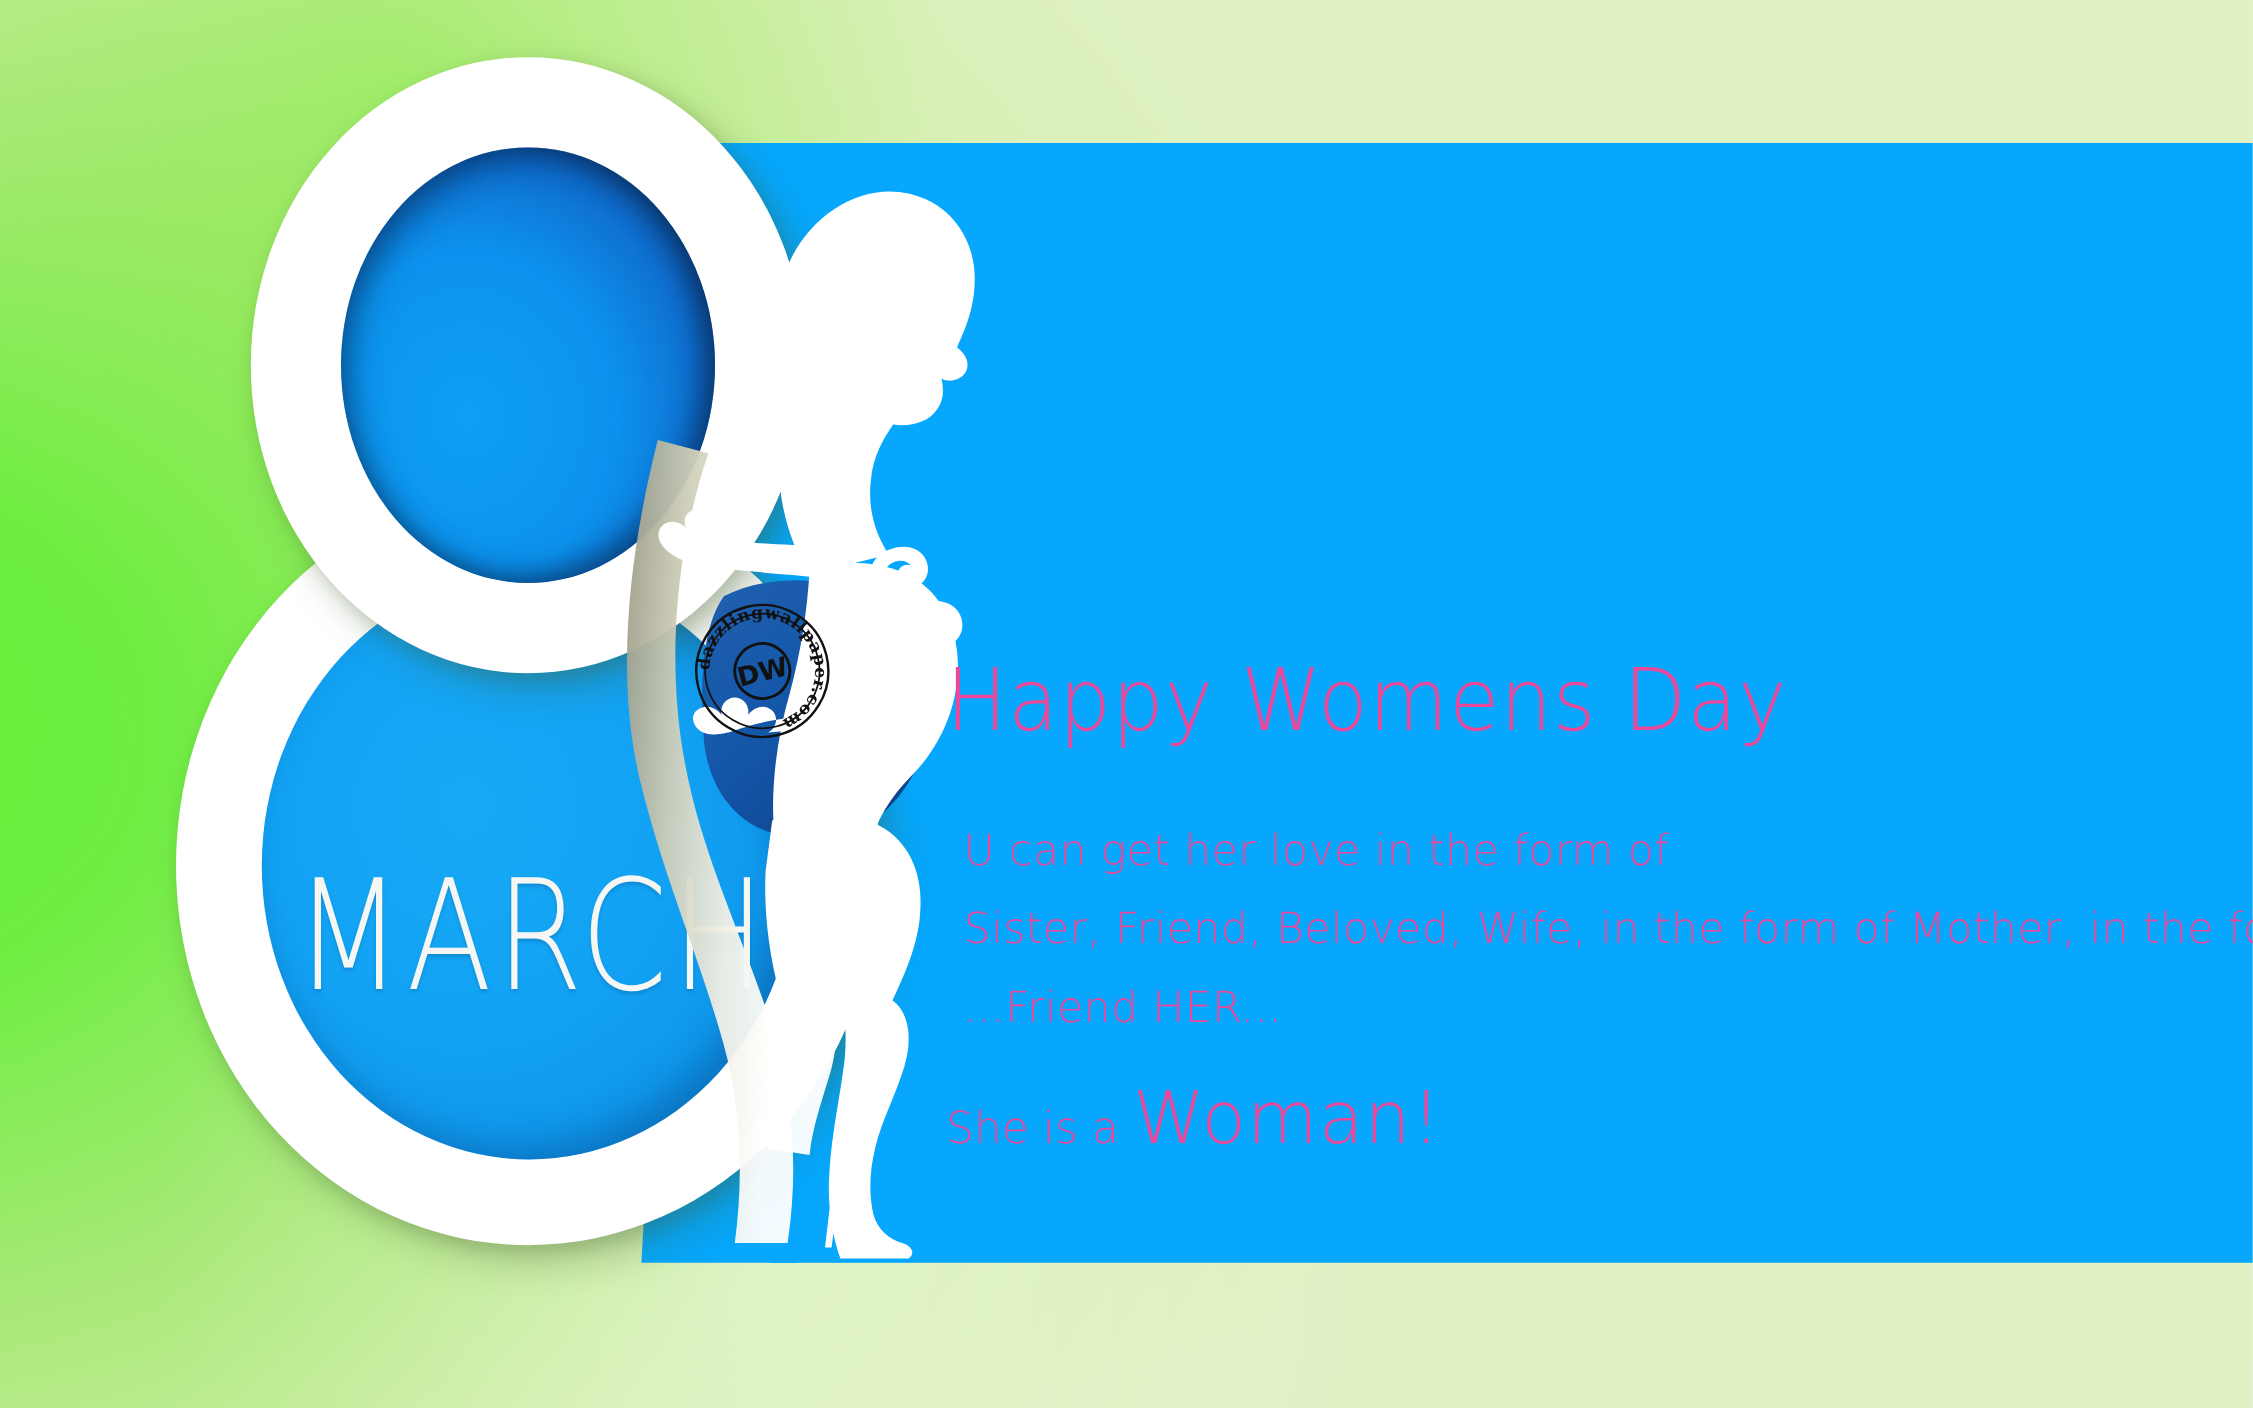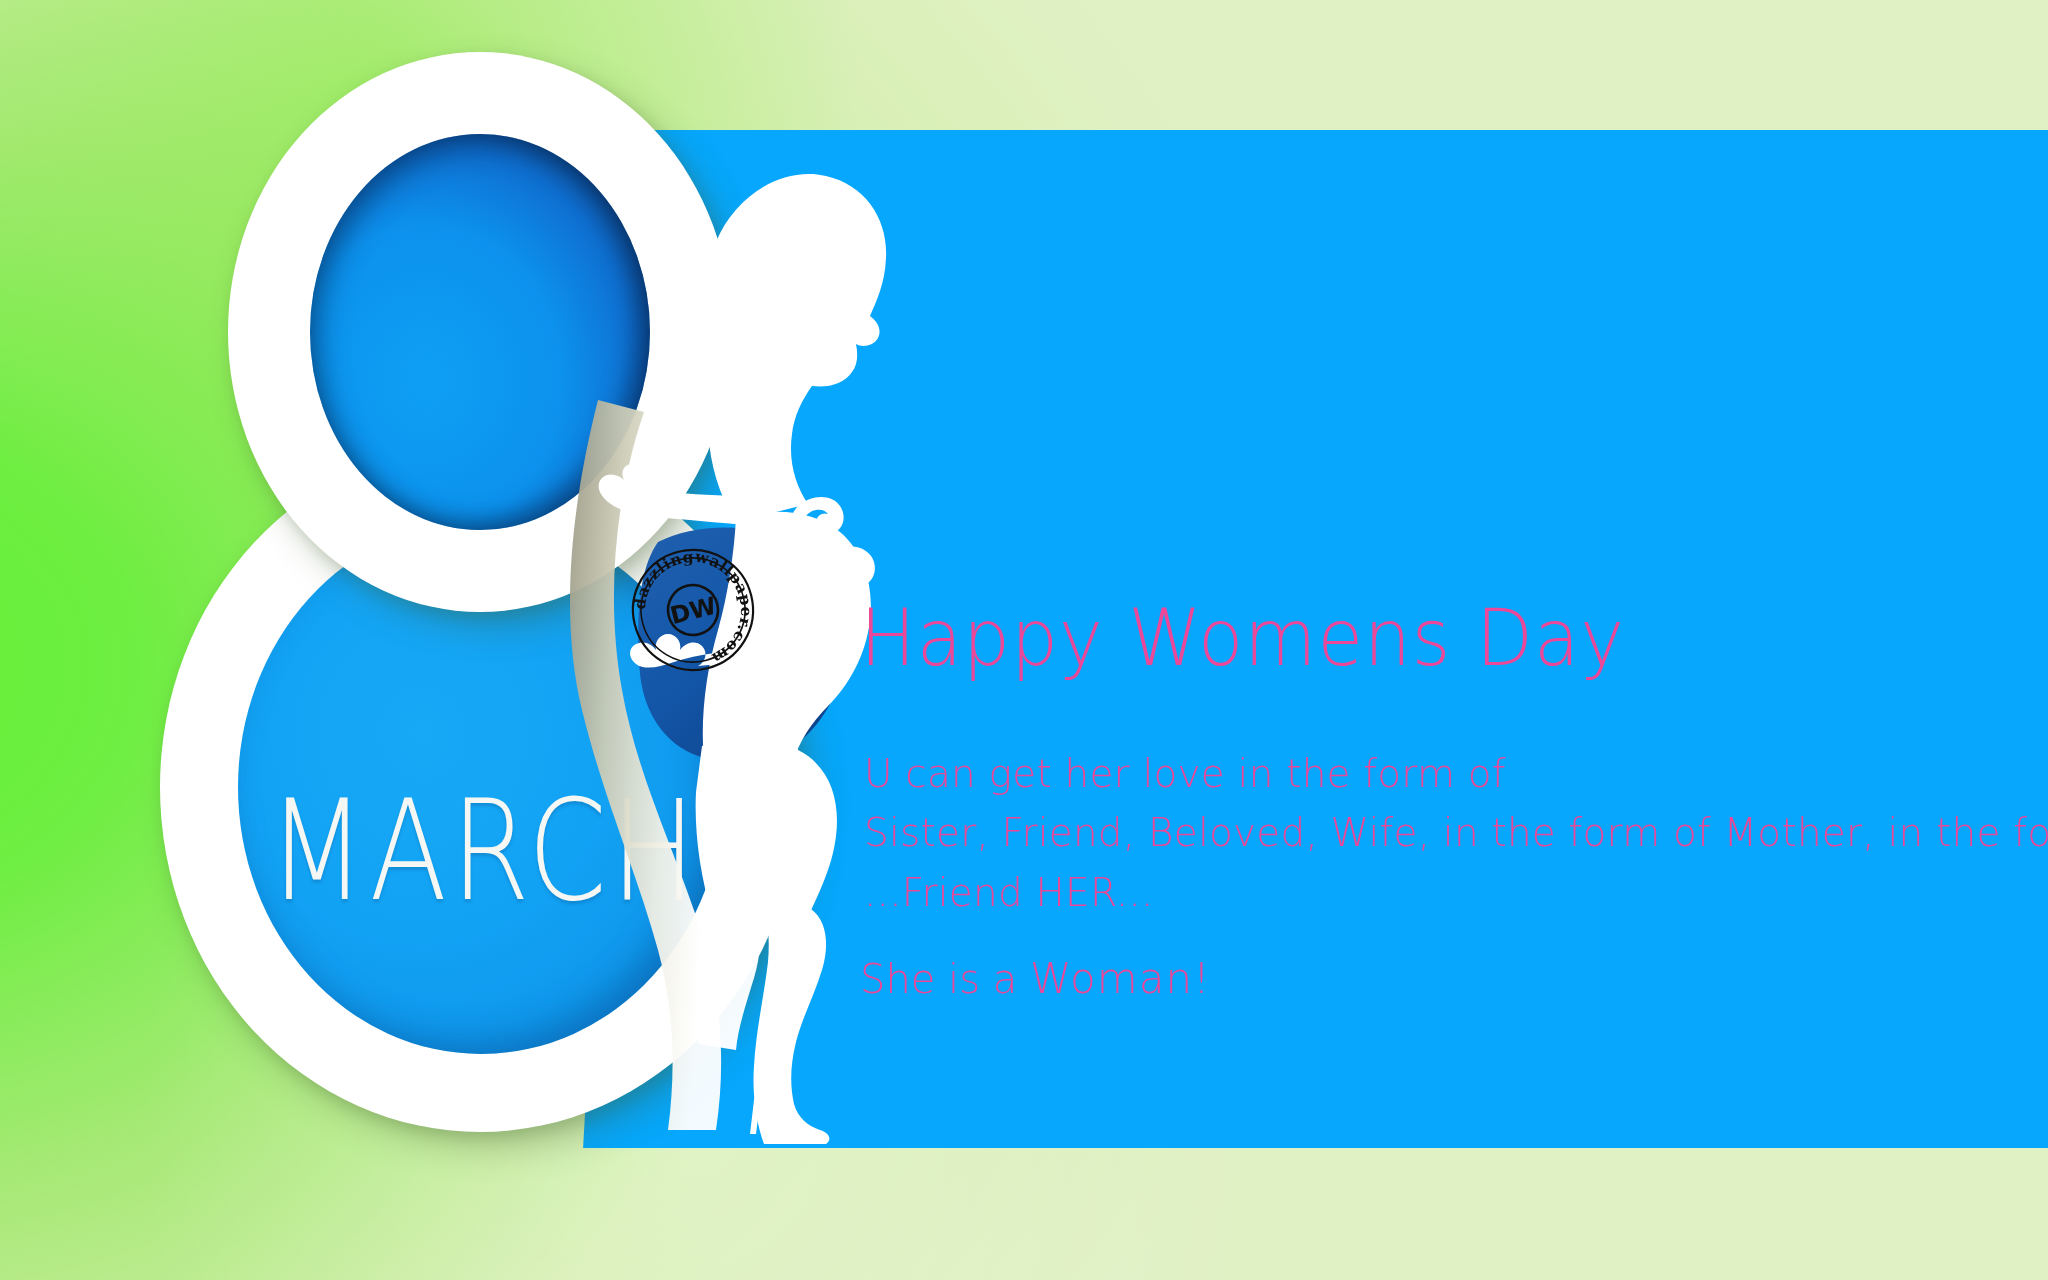--- a/index.html
+++ b/index.html
@@ -133,30 +133,30 @@
     white-space:nowrap;
     transform:scaleY(1.06);
   }
   .body-lines{
     font-family:"DejaVu Sans",sans-serif;
     font-size:39px;
     font-weight:300;
     line-height:1.42;
     letter-spacing:.2px;
   }
-  .body-lines div{margin:4px;padding:0;white-space:nowrap;}
+  .body-lines div{margin:16px;padding:0;white-space:nowrap;}
   .closing{
     margin-top:34px;
     font-family:"DejaVu Sans",sans-serif;
     font-size:40px;
     font-weight:300;
     white-space:nowrap;
   }
   .closing .big{
-    font-size:42px;
+    font-size:66px;
     letter-spacing:1px;
   }
 </style>
 </head>
 <body>
 
 <div class="canvas">
 
   <div class="bg-green"></div>
   <div class="bg-sheen"></div>

